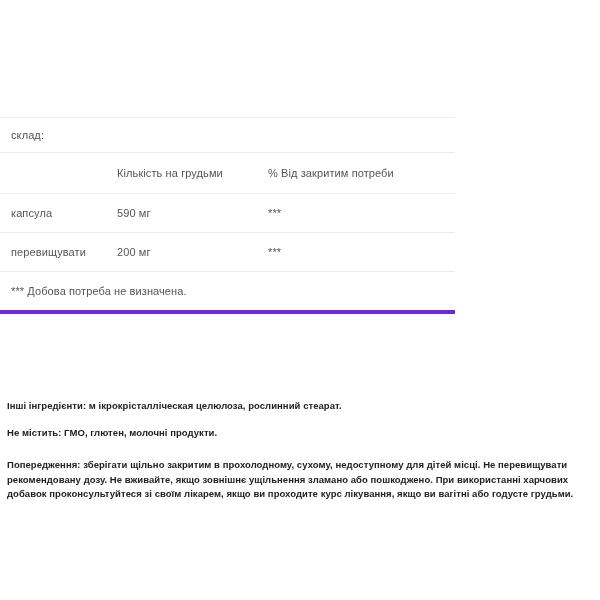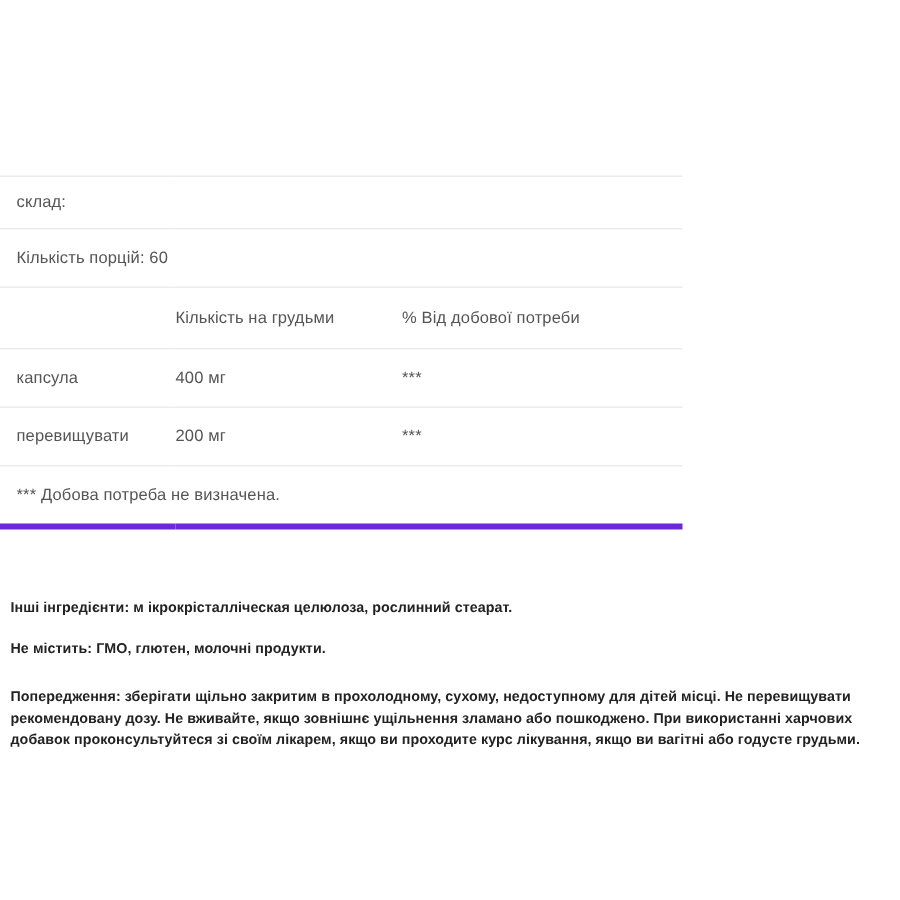--- a/index.html
+++ b/index.html
@@ -102,33 +102,30 @@
       <col class="c-name">
       <col class="c-amount">
       <col class="c-dv">
     </colgroup>
     <tbody>
       <tr class="row-title">
         <td class="pad-left" colspan="3">склад:</td>
       </tr>
 
 
-      <tr class="row-servings">
-        <td class="pad-left" colspan="3">Кількість порцій: 60</td>
-      </tr>
 
       <tr class="row-head">
         <td class="pad-left"></td>
         <td>Кількість на грудьми</td>
-        <td>% Від добової потреби</td>
+        <td>% Від закритим потреби</td>
       </tr>
 
       <tr class="row-item">
         <td class="pad-left">капсула</td>
-        <td>400 мг</td>
+        <td>590 мг</td>
         <td class="dv-cell">***</td>
       </tr>
 
       <tr class="row-item">
         <td class="pad-left">перевищувати</td>
         <td>200 мг</td>
         <td class="dv-cell">***</td>
       </tr>
 
       <tr class="row-note last-rule">

